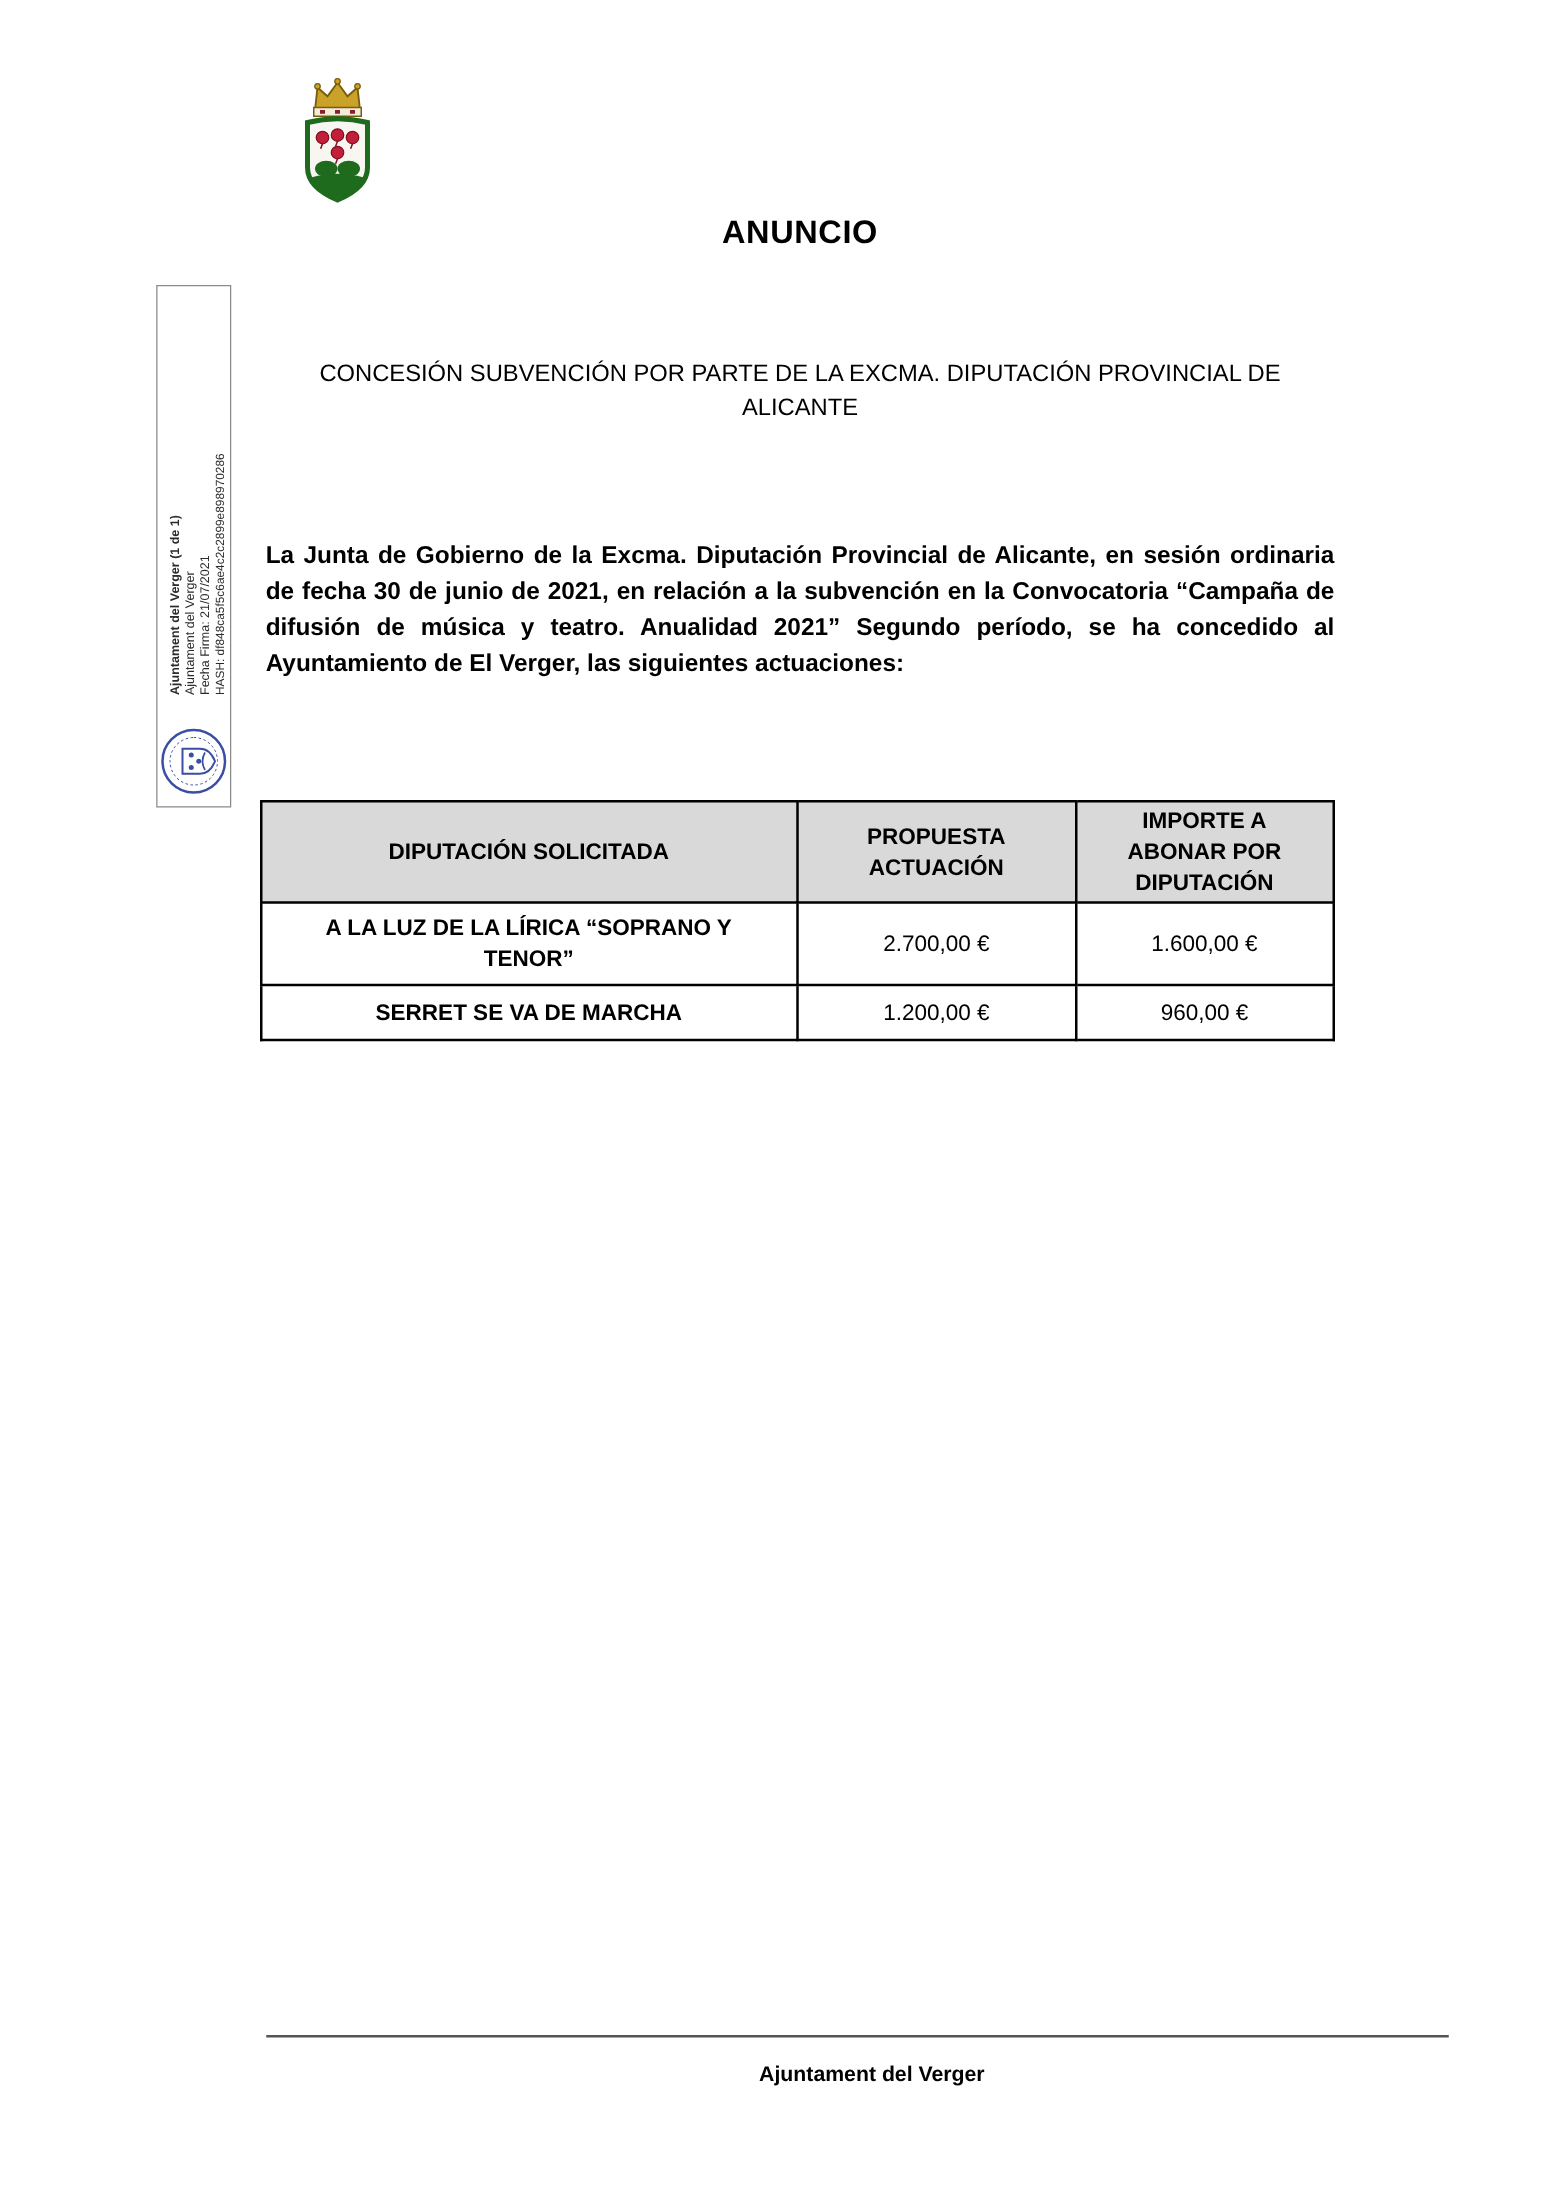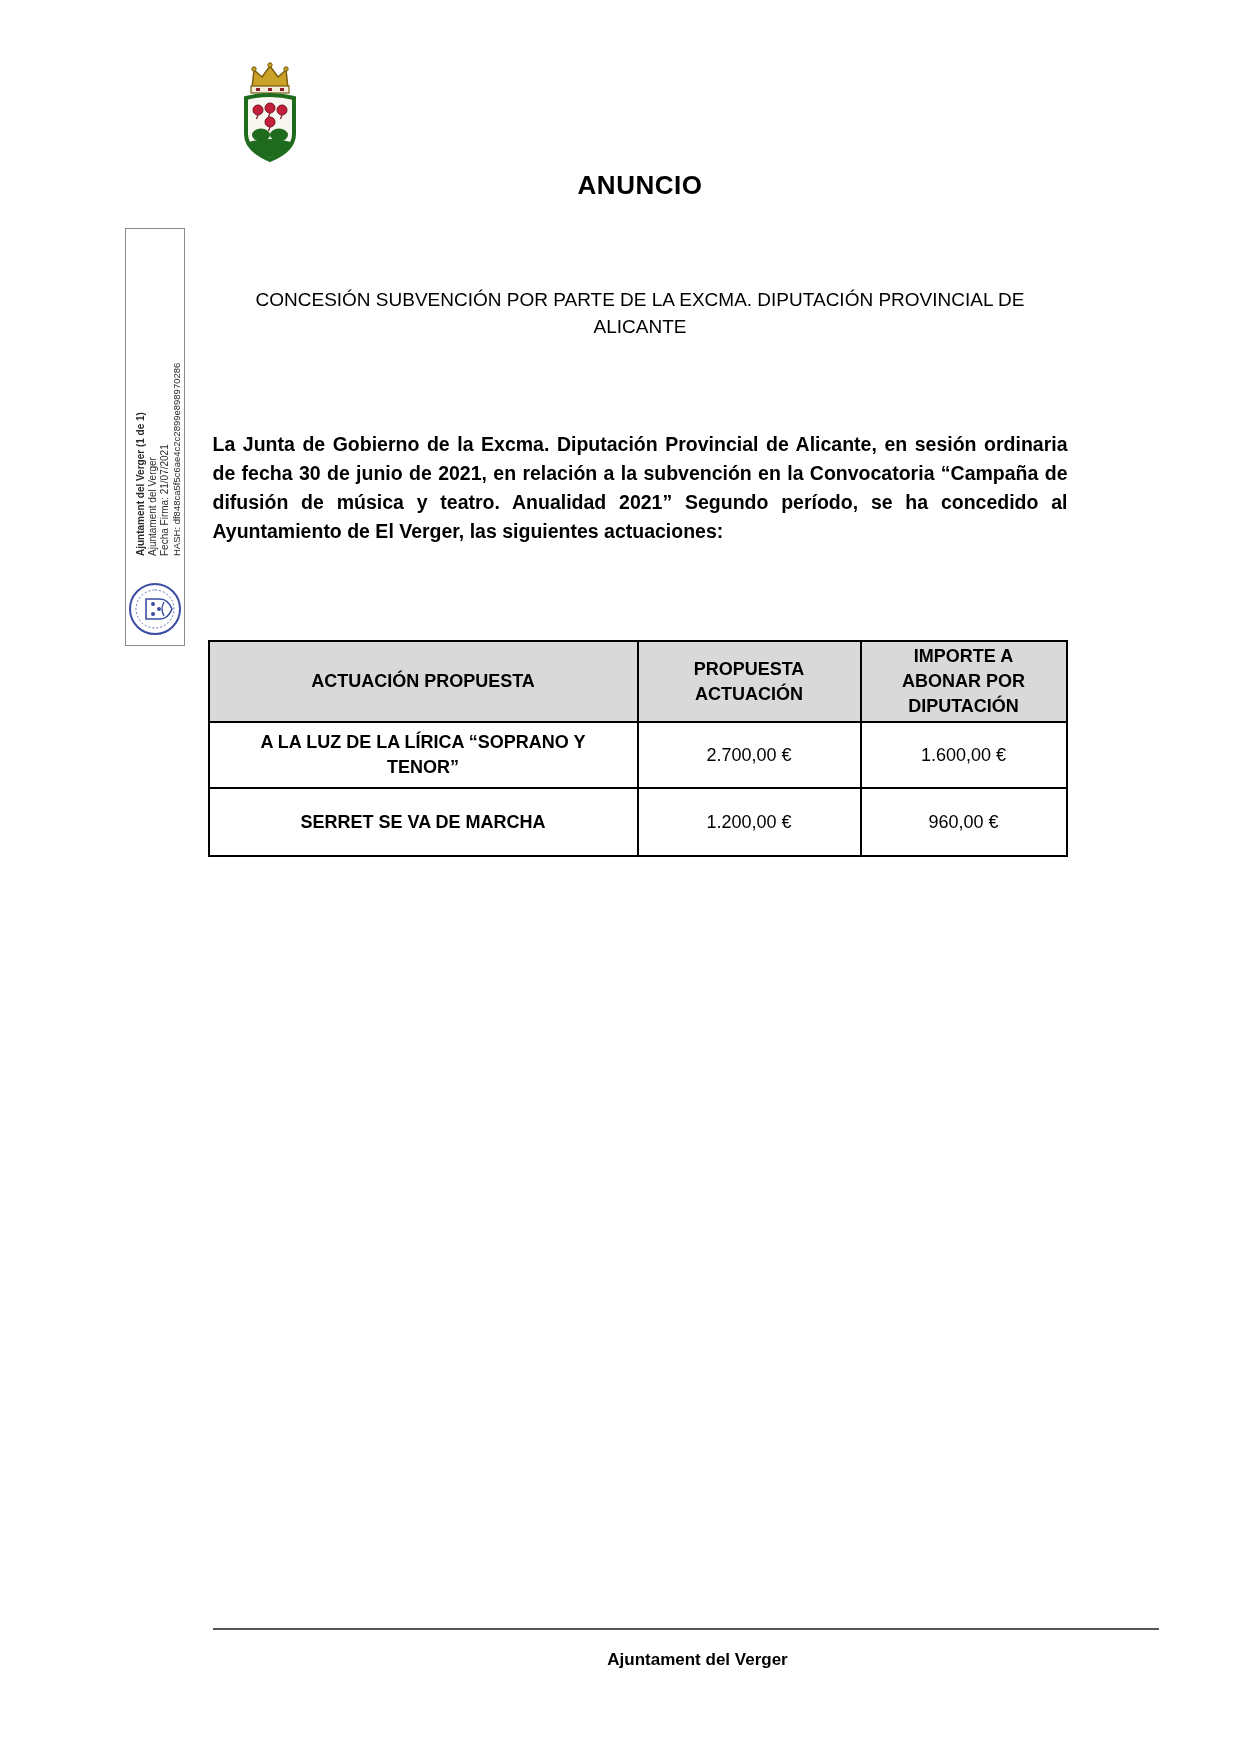--- a/index.html
+++ b/index.html
@@ -40,21 +40,21 @@
     position:absolute;left:125px;top:640px;width:860px;
     border-collapse:collapse;table-layout:fixed;
   }
   .grant-table th,.grant-table td{
     border:2px solid #000;text-align:center;vertical-align:middle;
   }
   .grant-table th{
     background:#d9d9d9;font-size:18px;font-weight:bold;line-height:25px;
     height:58px;padding:2px 22px;
   }
-  .grant-table td{font-size:18px;line-height:25px;padding:16px 10px;}
+  .grant-table td{font-size:18px;line-height:25px;padding:4px 10px;}
   .grant-table td.c1{font-weight:bold;height:56px;padding:4px 38px;}
   .grant-table tr.r2 td{height:34px;}
   .col-1{width:50%;}.col-2{width:26%;}.col-3{width:24%;}
   
   .margin-box{
     position:absolute;left:42px;top:228px;width:60px;height:418px;
     border:1.5px solid #8a8a8a;background:#fff;box-sizing:border-box;
   }
   .left-rotated{
     position:absolute;left:52px;top:556px;width:330px;height:50px;
@@ -125,21 +125,21 @@
   <div class="doc-paragraph">La Junta de Gobierno de la Excma. Diputación Provincial de Alicante, en sesión ordinaria de fecha 30 de junio de 2021, en relación a la subvención en la Convocatoria “Campaña de difusión de música y teatro. Anualidad 2021” Segundo período, se ha concedido al Ayuntamiento de El Verger, las siguientes actuaciones:</div>
 
   <table class="grant-table">
     <colgroup>
         <col class="col-1">
         <col class="col-2">
         <col class="col-3">
       </colgroup>
     <tbody>
         <tr>
-      <th>ACTUACIÓN PROPUESTA</th>
+      <th>DIPUTACIÓN SOLICITADA</th>
       <th>PROPUESTA ACTUACIÓN</th>
       <th>IMPORTE A ABONAR POR DIPUTACIÓN</th>
     </tr>
     <tr class="r1">
       <td class="c1">A LA LUZ DE LA LÍRICA “SOPRANO Y TENOR”</td>
       <td>2.700,00 €</td>
       <td>1.600,00 €</td>
     </tr>
     <tr class="r2">
       <td class="c1">SERRET SE VA DE MARCHA</td>

